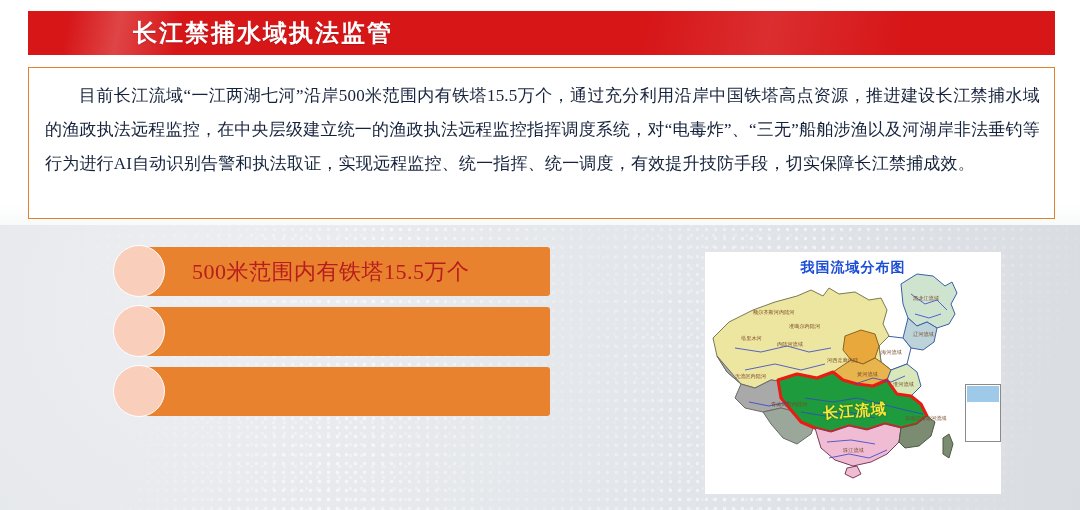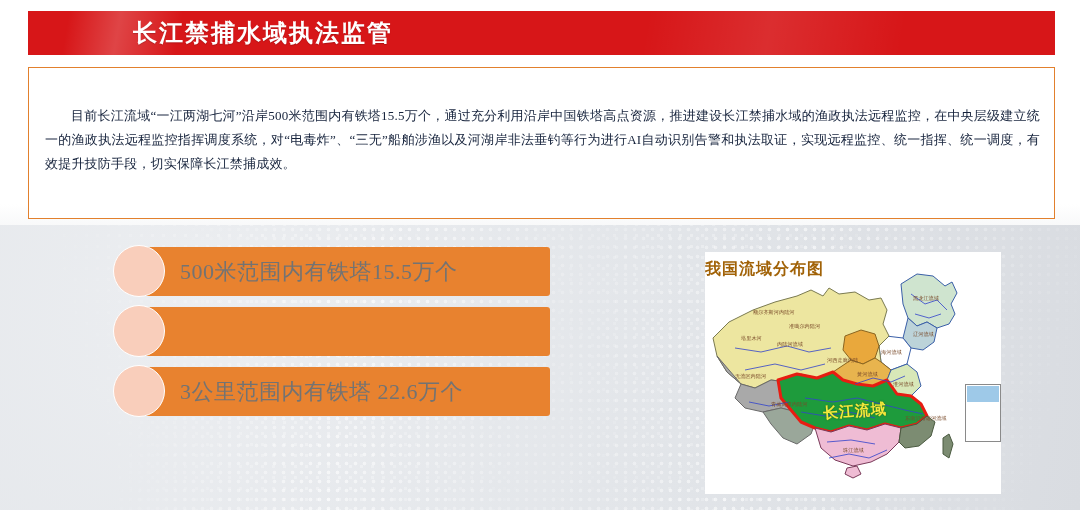--- a/index.html
+++ b/index.html
@@ -93,27 +93,26 @@
     top: 67px;
     width: 1027px;
     height: 152px;
     box-sizing: border-box;
     border: 1.6px solid #E2802D;
     background: #ffffff;
     padding: 11px 14px 8px 16px;
   }
   .para-text {
     font-family: "Liberation Serif", "DejaVu Serif", serif;
-    font-size: 13px;
-    line-height: 24px;
+    font-size: 17px;
+    line-height: 34px;
     color: #15223b;
     text-align: justify;
     text-indent: 2em;
     letter-spacing: .2px;
-    margin-top: 25px;
   }
 
   
   .bars {
     position: absolute;
     left: 113px;
     top: 247px;
   }
   .bar-row {
     position: relative;
@@ -138,26 +137,26 @@
     left: 22px;
     top: 0;
     width: 415px;
     height: 49px;
     background: #E8822F;
     border-radius: 3px 3px 3px 3px;
     z-index: 1;
   }
   .bar-label {
     position: absolute;
-    left: 67px;
+    left: 79px;
     top: 0;
     height: 49px;
     line-height: 49px;
     z-index: 3;
-    color: #737373;
+    color: #b91c1c;
     font-size: 22px;
     font-family: "Liberation Serif", "DejaVu Serif", serif;
     letter-spacing: .5px;
     white-space: nowrap;
   }
 
   
   .map-card {
     position: absolute;
     left: 705px;
@@ -165,24 +164,24 @@
     width: 296px;
     height: 242px;
     background: #ffffff;
     overflow: hidden;
   }
   .map-title {
     position: absolute;
     left: 0;
     top: 7px;
     width: 100%;
-    text-align: left;
-    font-size: 16px;
+    text-align: center;
+    font-size: 14px;
     font-weight: bold;
-    color: #a16207;
+    color: #1d4ed8;
     font-family: "Liberation Serif", "DejaVu Serif", serif;
     letter-spacing: 1px;
     z-index: 5;
   }
   .map-svg { position: absolute; left: 0; top: 0; }
   .basin-label {
     position: absolute;
     left: 118px;
     top: 150px;
     font-size: 15px;
@@ -240,21 +239,20 @@
 
 
     <div class="bar-row">
       <div class="bar-body"></div>
       <div class="bar-circle"></div>
     </div>
 
     <div class="bar-row">
       <div class="bar-body"></div>
       <div class="bar-circle"></div>
-      <div class="bar-label">3公里范围内有铁塔 22.6万个</div>
     </div>
 
   </div>
 
   <div class="map-card">
     <div class="map-title">我国流域分布图</div>
 
     <svg class="map-svg" width="296" height="242" viewBox="0 0 296 242">
 
       <path d="M196 32 L212 22 L228 24 L240 34 L247 30 L252 41 L246 52 L250 62 L244 72 L232 76 L222 70 L212 74 L203 66 L198 52 Z" fill="#cfe4cf" stroke="#3a5fa8" stroke-width="1"></path>

